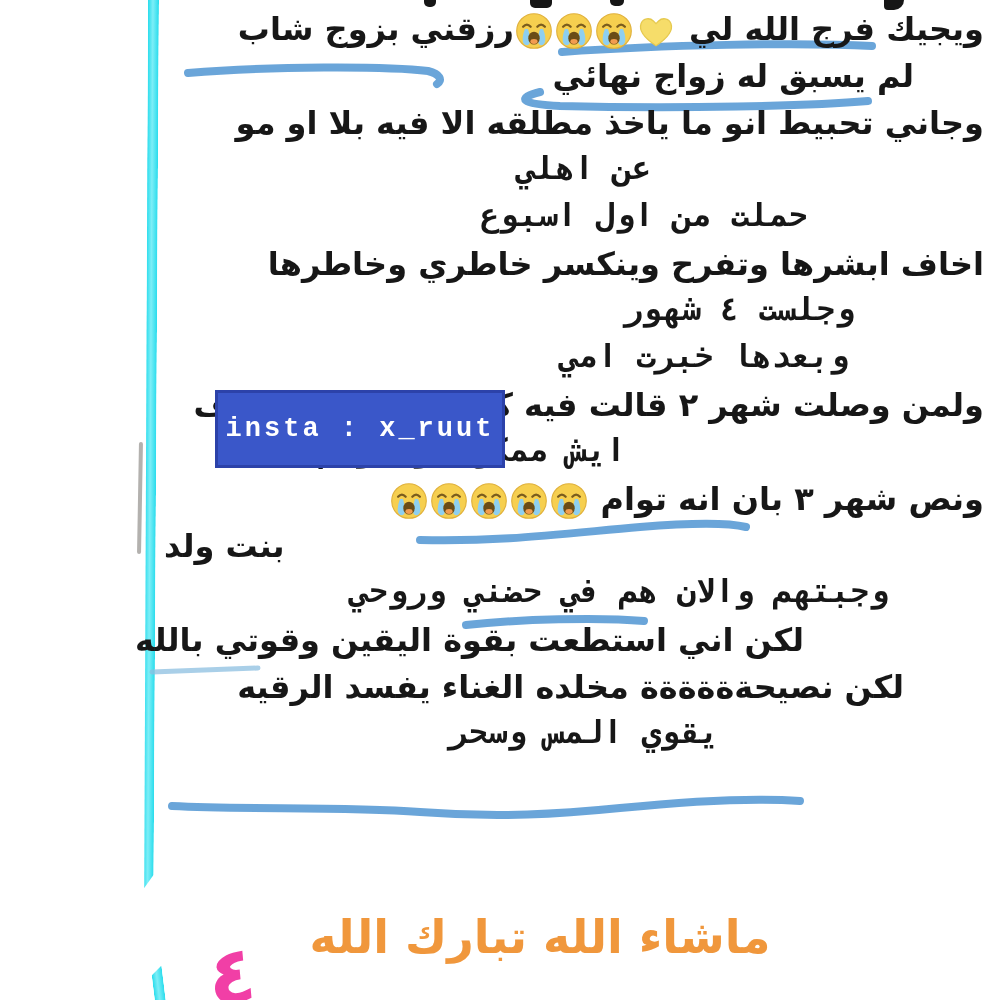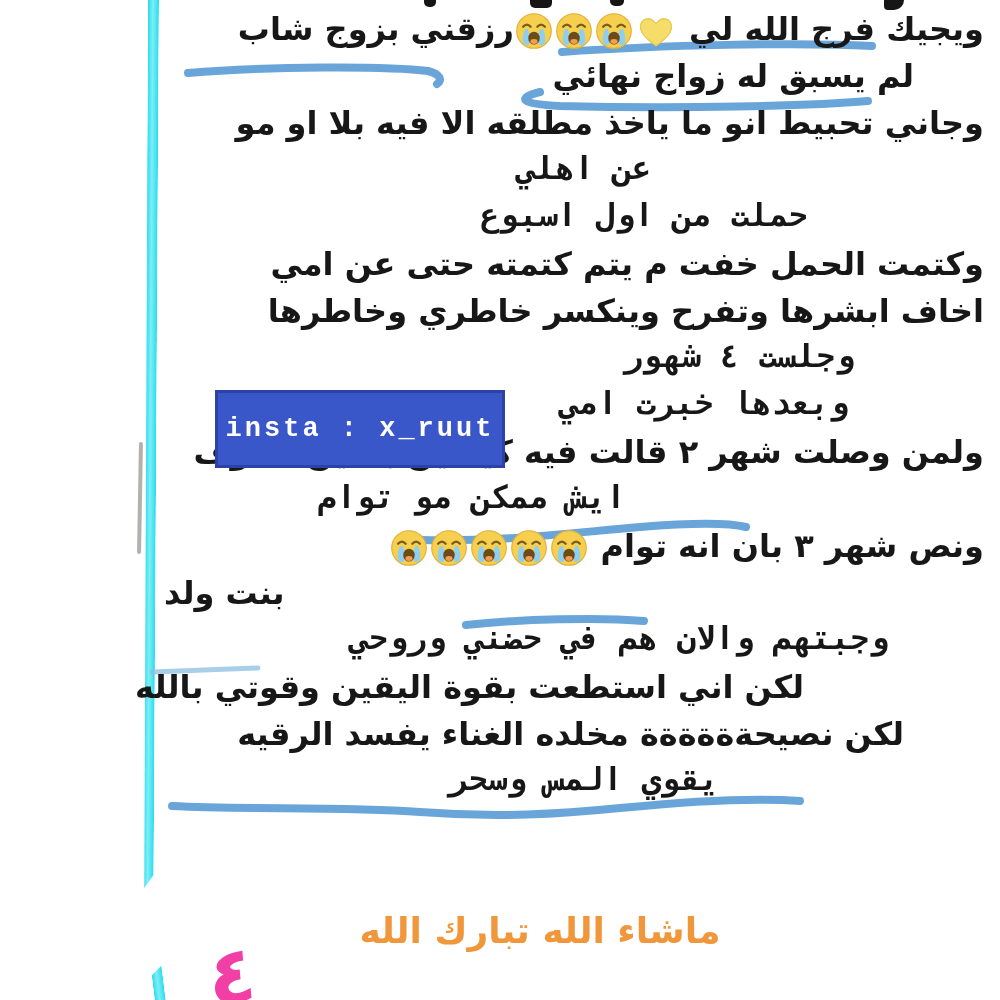--- a/index.html
+++ b/index.html
@@ -52,21 +52,21 @@
     background:var(--boxblue);border:3px solid var(--boxborder);
     box-sizing:border-box;display:flex;align-items:center;justify-content:center;
   }
   .insta-box span{
     color:#ffffff;font-family:"Liberation Mono",monospace;font-weight:700;
     font-size:27px;letter-spacing:3px;direction:ltr;
   }
   
   .footer-blessing{
     position:absolute;left:230px;top:910px;width:620px;text-align:center;
-    direction:rtl;color:var(--orange);font-weight:800;font-size:36px;
+    direction:rtl;color:var(--orange);font-weight:800;font-size:46px;
     letter-spacing:1px;white-space:nowrap;
   }
   .page-number{
     position:absolute;left:208px;top:936px;color:var(--pink);
     font-size:78px;font-weight:800;transform:rotate(-5deg);line-height:1;
   }
   
   .frag{position:absolute;top:0;background:#161616;border-radius:0 0 5px 5px;}
 </style>
 </head>
@@ -118,21 +118,20 @@
   <path d="M29.5 18 q3.2 8 2.2 13 q-1 4 -4 4 q-3 0 -3.4-4 q-0.5-5 2-13 z" fill="#8ecff0"></path>
   <path d="M8.5 15.5 q4 -4.5 8 0" stroke="#7a5c1e" stroke-width="2.4" fill="none" stroke-linecap="round"></path>
   <path d="M23.5 15.5 q4 -4.5 8 0" stroke="#7a5c1e" stroke-width="2.4" fill="none" stroke-linecap="round"></path>
   <ellipse cx="20" cy="27.5" rx="6" ry="6.8" fill="#6b4c16"></ellipse>
   <ellipse cx="20" cy="31" rx="3.8" ry="2.6" fill="#f29c4f"></ellipse>
 </svg><span>رزقني بزوج شاب</span></div>
       <div class="line mr-70"><span>لم يسبق له زواج نهائي</span></div>
       <div class="line "><span>وجاني تحبيط انو ما ياخذ مطلقه الا فيه بلا او مو</span></div>
       <div class="line a-center pl-20"><span>عن اهلي</span></div>
       <div class="line a-center pl-140"><span>حملت من اول اسبوع</span></div>
-      <div class="line "><span>وكتمت الحمل خفت م يتم كتمته حتى عن امي</span></div>
       <div class="line "><span>اخاف ابشرها وتفرح وينكسر خاطري وخاطرها</span></div>
       <div class="line a-center pl-330"><span>وجلست ٤ شهور</span></div>
       <div class="line a-center pl-260"><span>وبعدها خبرت امي</span></div>
       <div class="line "><span>ولمن وصلت شهر ٢ قالت فيه كيسين بعدين نشوف</span></div>
       <div class="line a-center pr-205"><span>ايش ممكن مو توام</span></div>
       <div class="line "><span>ونص شهر ٣ بان انه توام </span><svg class="emo" viewBox="0 0 40 40" width="38" height="38">
   <circle cx="20" cy="20" r="18.2" fill="#f6cf4f" stroke="#e0b13c" stroke-width="1.2"></circle>
   <path d="M10.5 18 q-3.2 8 -2.2 13 q1 4 4 4 q3 0 3.4-4 q0.5-5 -2-13 z" fill="#8ecff0"></path>
   <path d="M29.5 18 q3.2 8 2.2 13 q-1 4 -4 4 q-3 0 -3.4-4 q-0.5-5 2-13 z" fill="#8ecff0"></path>
   <path d="M8.5 15.5 q4 -4.5 8 0" stroke="#7a5c1e" stroke-width="2.4" fill="none" stroke-linecap="round"></path>

